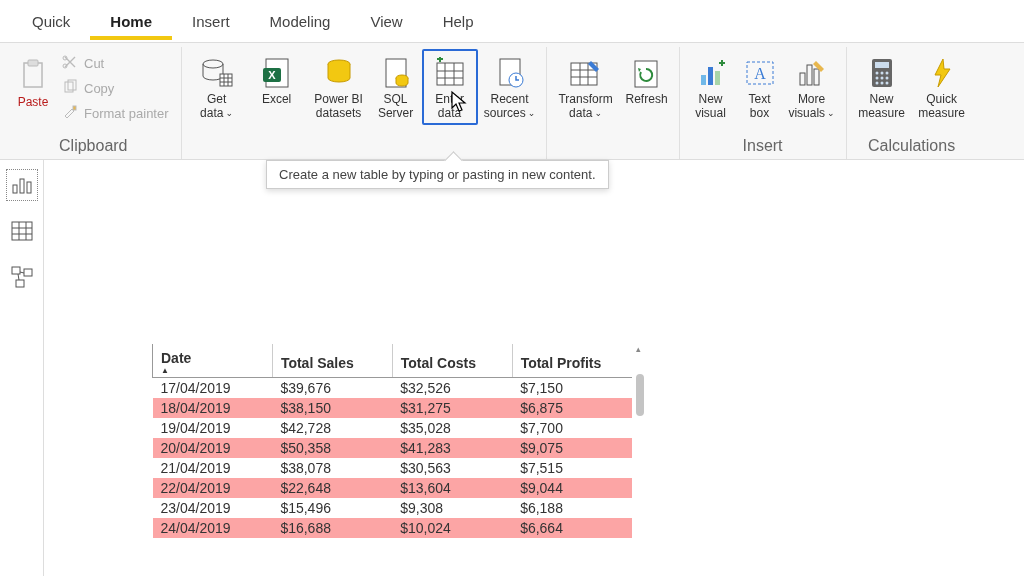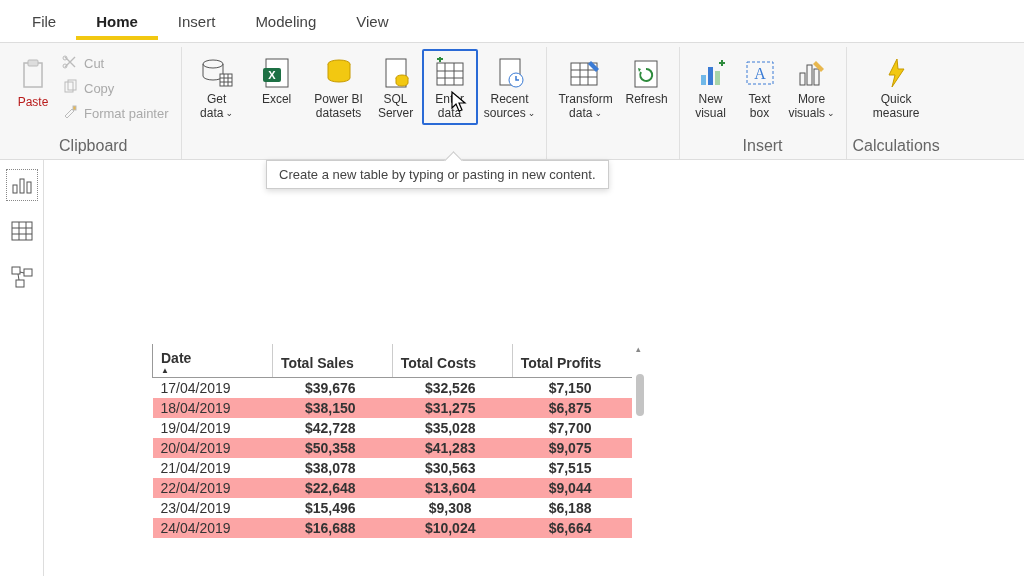--- a/index.html
+++ b/index.html
@@ -153,21 +153,21 @@
     text-align: left; font-weight: 700; font-size: 14px;
     padding: 6px 8px 2px;
     border-bottom: 1px solid #999;
     color: #333;
   }
   .data-table th .hdr { display:flex; flex-direction:column; align-items:flex-start; }
   .data-table td {
     padding: 2px 12px 2px 8px;
     font-size: 14px;
   }
-  .data-table td.num { text-align: center; font-weight: bold; }
+  .data-table td.num { text-align: left; }
   .data-table tr.alt { background: #fca5a5; }
   .scrollbar {
     position: absolute;
     right: -14px;
     top: 0;
     width: 12px;
     height: 220px;
     background: transparent;
   }
   .scrollbar .thumb {
@@ -182,25 +182,26 @@
     z-index: 30;
     pointer-events: none;
   }
   th { border-left: 1px solid #ccc; }
   th:first-child { border-left: 1px solid #999; }
 </style>
 </head>
 <body>
 
 <div class="tabs">
-  <div class="tab">File</div>
+  <div class="tab">Quick</div>
   <div class="tab active">Home</div>
   <div class="tab">Insert</div>
   <div class="tab">Modeling</div>
   <div class="tab">View</div>
+  <div class="tab">Help</div>
 </div>
 
 <div class="ribbon">
 
   <div class="group">
     <div class="group-controls">
       <div class="paste-col">
         <div class="icon-slot">
           <svg width="28" height="34">
               <rect x="5" y="6" width="18" height="24" fill="none" stroke="#bbb" stroke-width="1.5"></rect>
@@ -378,20 +379,38 @@
             </svg>
         </div>
         <span><span>More visuals</span><span class="caret">⌄</span></span>
       </div>
     </div>
     <div class="group-label">Insert</div>
   </div>
 
   <div class="group">
     <div class="group-controls">
+      <div class="big-btn" style="width:58px">
+        <div class="icon-slot">
+          <svg width="26" height="32">
+              <rect x="3" y="2" width="20" height="28" rx="2" fill="#666"></rect>
+              <rect x="6" y="5" width="14" height="6" fill="#cde"></rect>
+              <circle cx="8" cy="16" r="1.5" fill="#cde"></circle>
+              <circle cx="13" cy="16" r="1.5" fill="#cde"></circle>
+              <circle cx="18" cy="16" r="1.5" fill="#cde"></circle>
+              <circle cx="8" cy="21" r="1.5" fill="#cde"></circle>
+              <circle cx="13" cy="21" r="1.5" fill="#cde"></circle>
+              <circle cx="18" cy="21" r="1.5" fill="#cde"></circle>
+              <circle cx="8" cy="26" r="1.5" fill="#cde"></circle>
+              <circle cx="13" cy="26" r="1.5" fill="#cde"></circle>
+              <circle cx="18" cy="26" r="1.5" fill="#cde"></circle>
+            </svg>
+        </div>
+        <span>New measure</span>
+      </div>
       <div class="big-btn" style="width:58px">
         <div class="icon-slot">
           <svg width="22" height="32">
               <path d="M12 2 L4 18 h6 l-3 12 l12 -18 h-6 z" fill="#f2c811" stroke="#c79a00"></path>
             </svg>
         </div>
         <span>Quick measure</span>
       </div>
     </div>
     <div class="group-label">Calculations</div>

